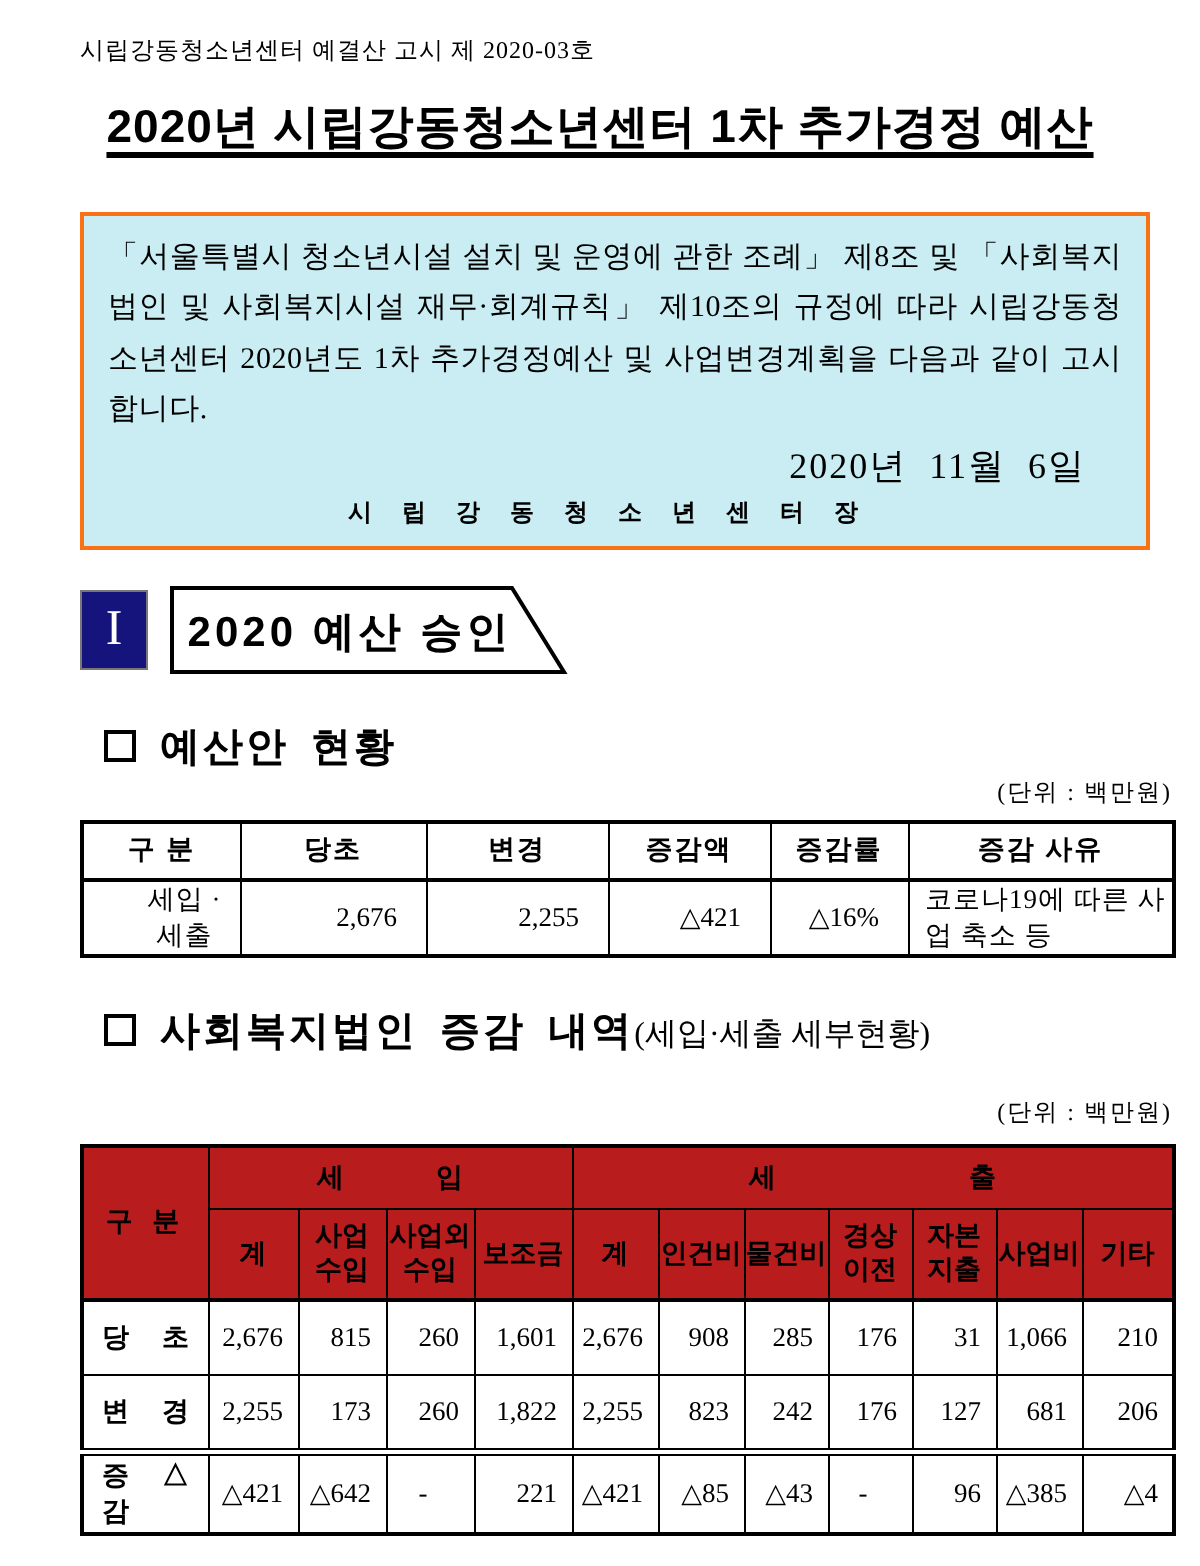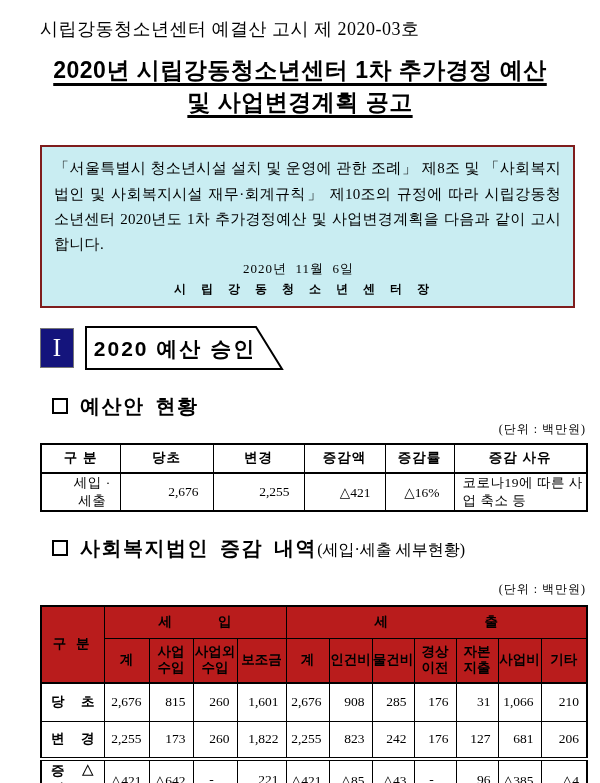--- a/index.html
+++ b/index.html
@@ -1,46 +1,46 @@
 <!DOCTYPE html>
 <html><head>
 <meta charset="utf-8">
 <style>
   * { margin: 0; padding: 0; box-sizing: border-box; }
   body { background: #fff; font-family: "Liberation Serif", serif; color: #000; }
   .page { position: relative; width: 600px; height: 783px; background: #fff; overflow: hidden; }
 
   .notice-no {
     margin: 17px 0 0 40px;
-    font-size: 18px; letter-spacing: 0.5px;
+    font-size: 12px; letter-spacing: 0.5px;
   }
 
   .title {
     margin-top: 13px; text-align: center;
     font-family: "Liberation Sans", sans-serif;
     font-size: 23px; font-weight: 800; line-height: 1.4; letter-spacing: 0.5px;
   }
   .title .u {
     text-decoration: underline;
     text-decoration-thickness: 2.5px;
     text-underline-offset: 5px;
   }
 
   .notice-box {
     width: 535px; margin: 27px 16px 0 40px;
-    background: #c9edf2; border: 2px solid #7f1d1d;
+    background: #c9edf2; border: 2px solid #f97316;
     padding: 9px 12px 8px 12px;
   }
   .notice-body {
     font-size: 15px; line-height: 1.68; text-align: justify;
     letter-spacing: 0.3px;
   }
   .notice-date {
-    margin-top: 3px; text-align: center; padding-right: 18px;
-    font-size: 13px; white-space: pre; letter-spacing: 1px;
+    margin-top: 3px; text-align: right; padding-right: 18px;
+    font-size: 18px; white-space: pre; letter-spacing: 1px;
   }
   .notice-signer {
     margin-top: 3px; text-align: center; padding-right: 6px;
     font-size: 12px; font-weight: bold; letter-spacing: 6px; white-space: pre;
   }
 
   .section-row { margin: 18px 0 0 40px; display: flex; align-items: flex-start; }
   .numeral-box {
     width: 34px; height: 40px; margin-top: 2px;
     background: #14147c; border: 1px solid #777;
@@ -99,21 +99,20 @@
 </style>
 </head>
 <body>
 
 <div class="page">
 
   <div class="notice-no">시립강동청소년센터 예결산 고시 제 2020-03호</div>
 
   <h1 class="title">
     <span class="u">2020년 시립강동청소년센터 1차 추가경정 예산</span><br>
-    <span class="u">및 사업변경계획 공고</span>
   </h1>
 
   <div class="notice-box">
     <p class="notice-body">「서울특별시 청소년시설 설치 및 운영에 관한 조례」 제8조 및 「사회복지법인 및 사회복지시설 재무·회계규칙」 제10조의 규정에 따라 시립강동청소년센터 2020년도 1차 추가경정예산 및 사업변경계획을 다음과 같이 고시합니다.</p>
     <div class="notice-date">2020년  11월  6일</div>
     <div class="notice-signer">시 립 강 동 청 소 년 센 터 장</div>
   </div>
 
   <div class="section-row">
     <div class="numeral-box">

